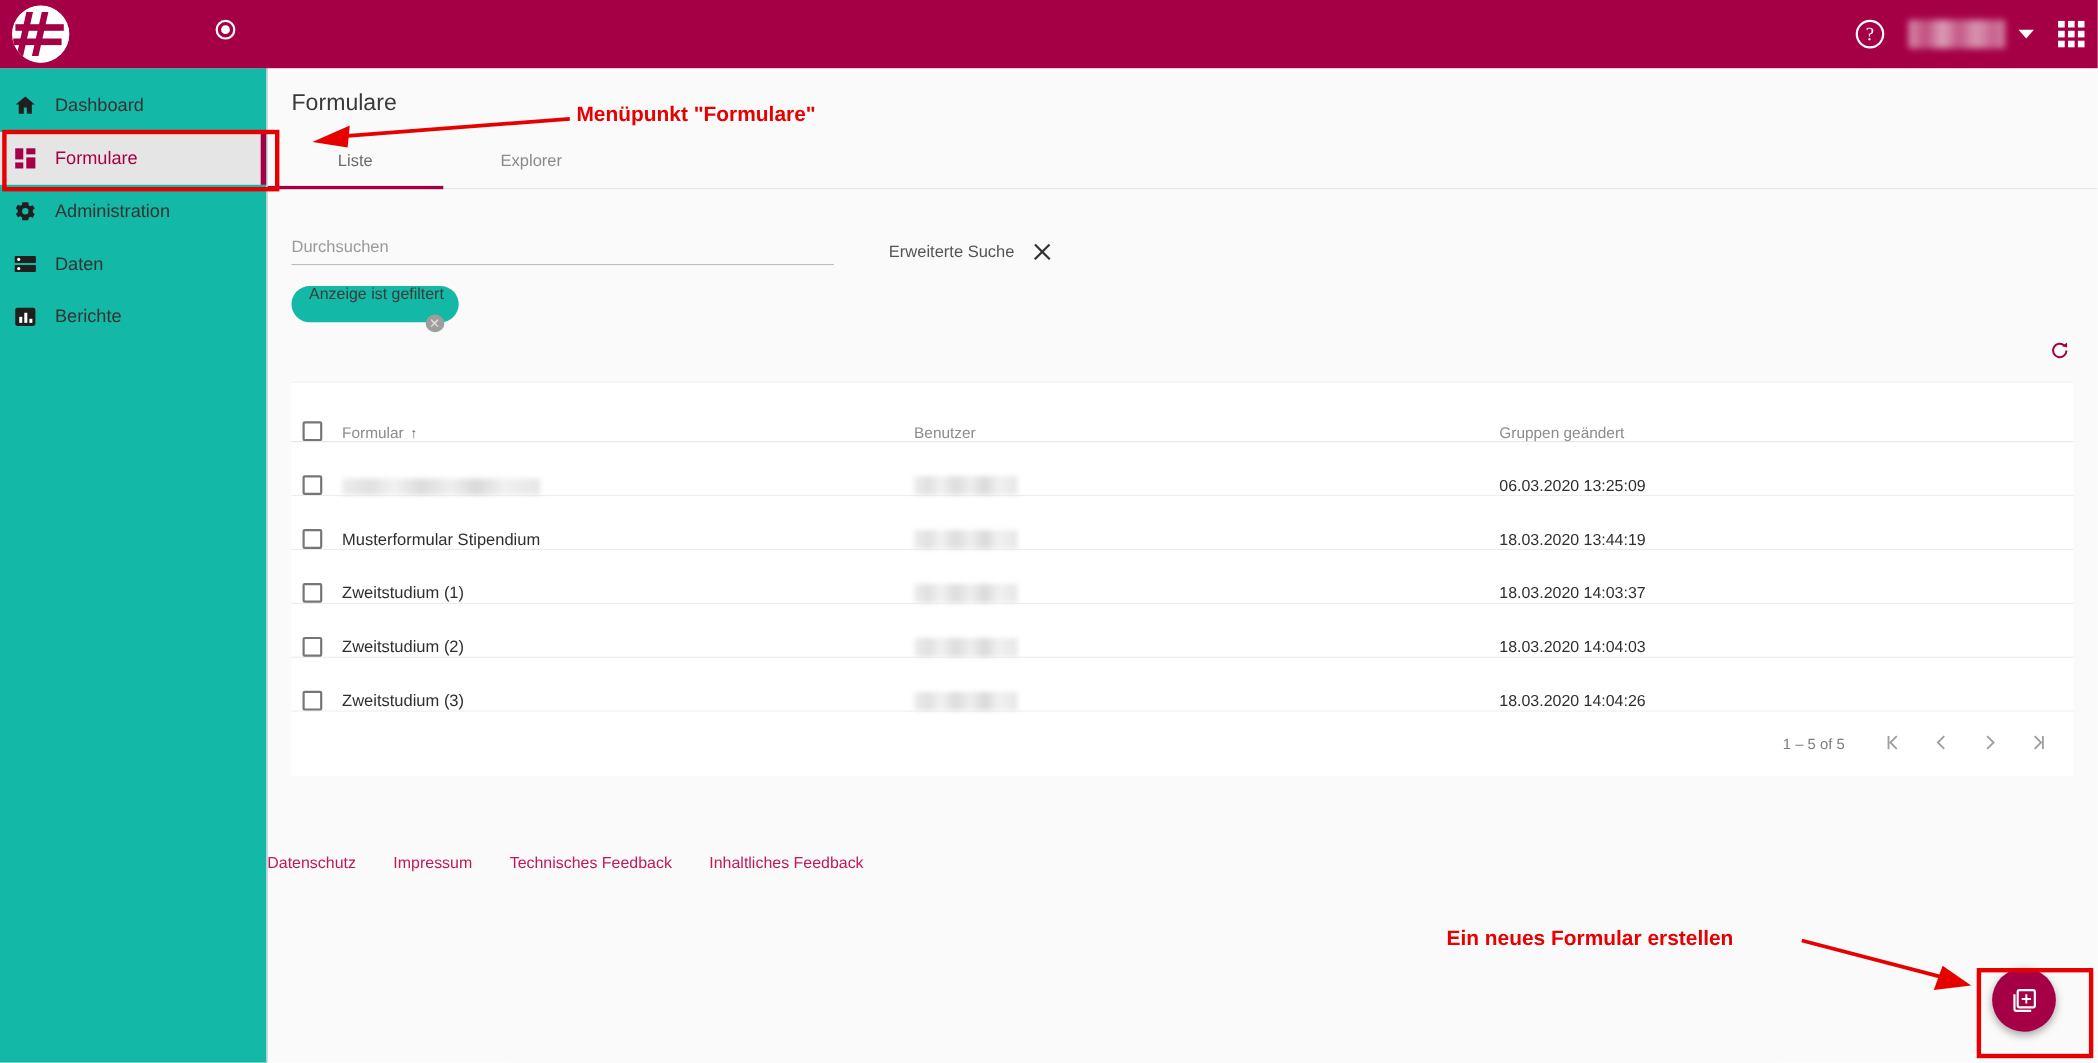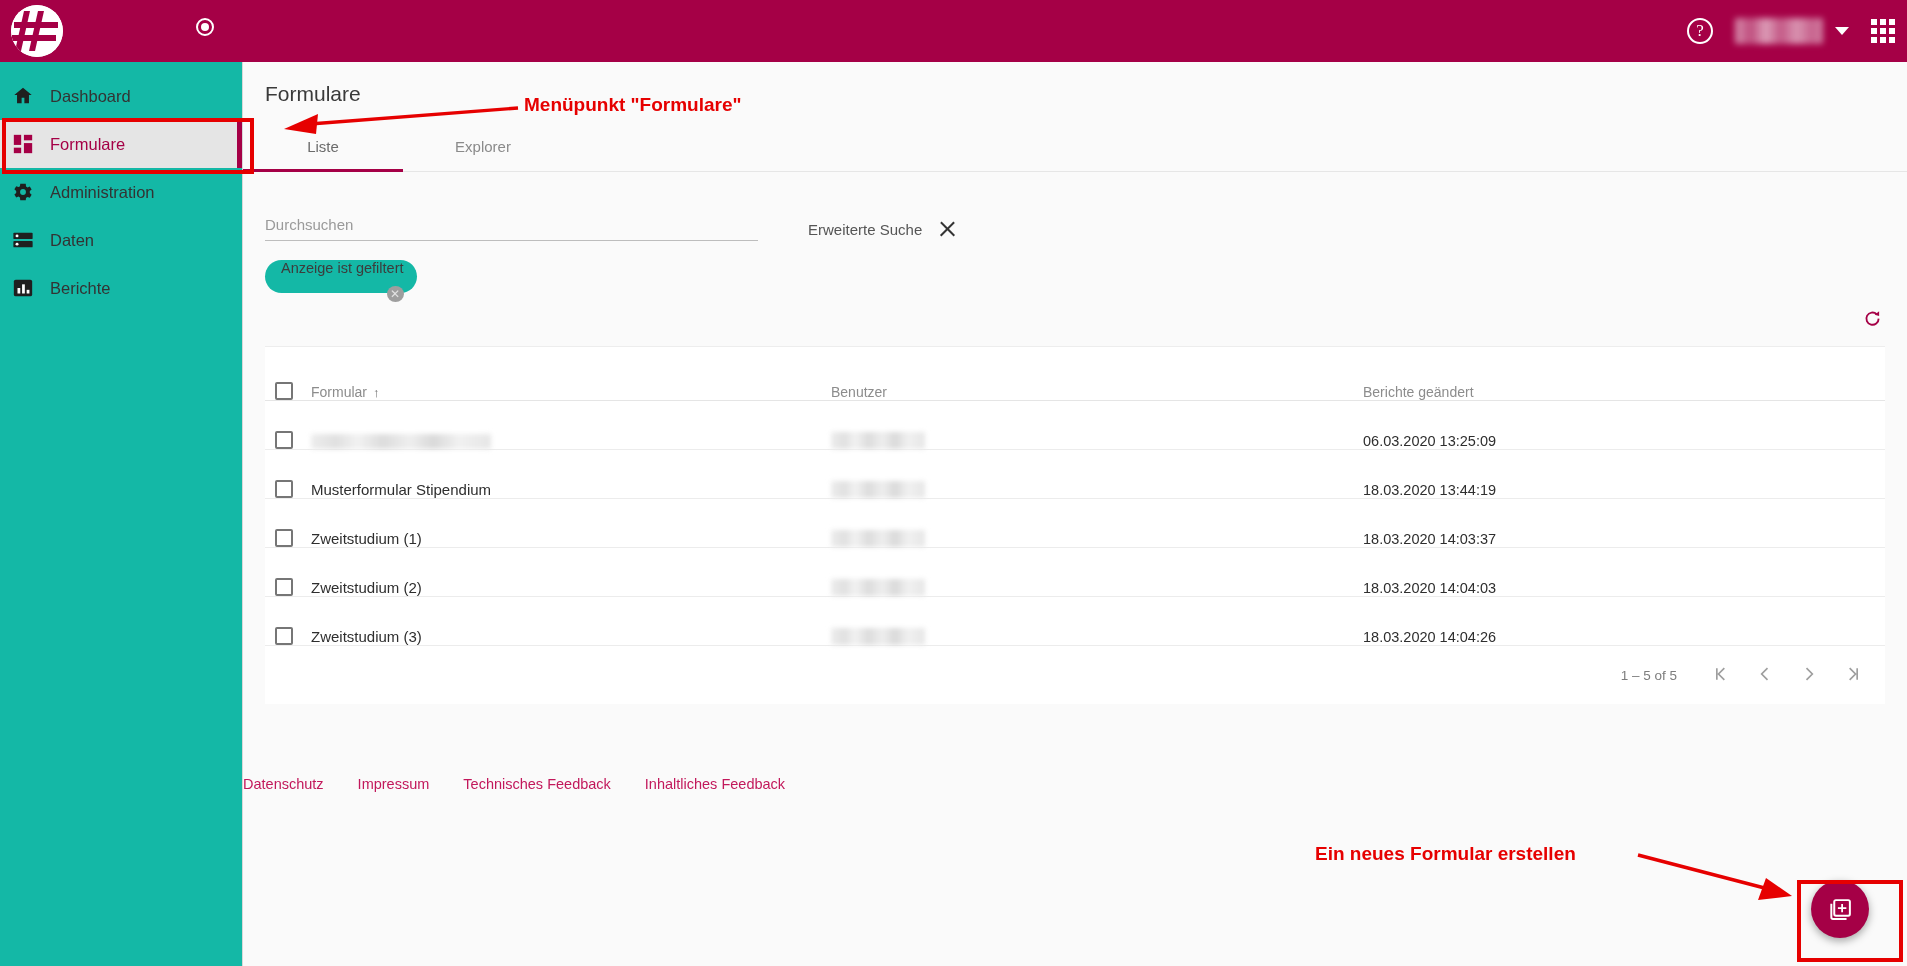--- a/index.html
+++ b/index.html
@@ -502,21 +502,21 @@
   </div>
 
   <div class="table">
 
     <div class="trow thead">
       <span class="cb"></span>
       <span class="c-form">
         <span>Formular</span><span class="sort-arrow">↑</span>
       </span>
       <span class="c-user">Benutzer</span>
-      <span class="c-mod">Berichte geändert</span>
+      <span class="c-mod">Gruppen geändert</span>
     </div>
 
     <div class="trow">
       <span class="cb"></span>
       <span class="c-form"><span class="blur-grey blur-name"></span></span>
       <span class="c-user"><span class="blur-grey blur-user"></span></span>
       <span class="c-mod">06.03.2020 13:25:09</span>
     </div>
 
     <div class="trow">

